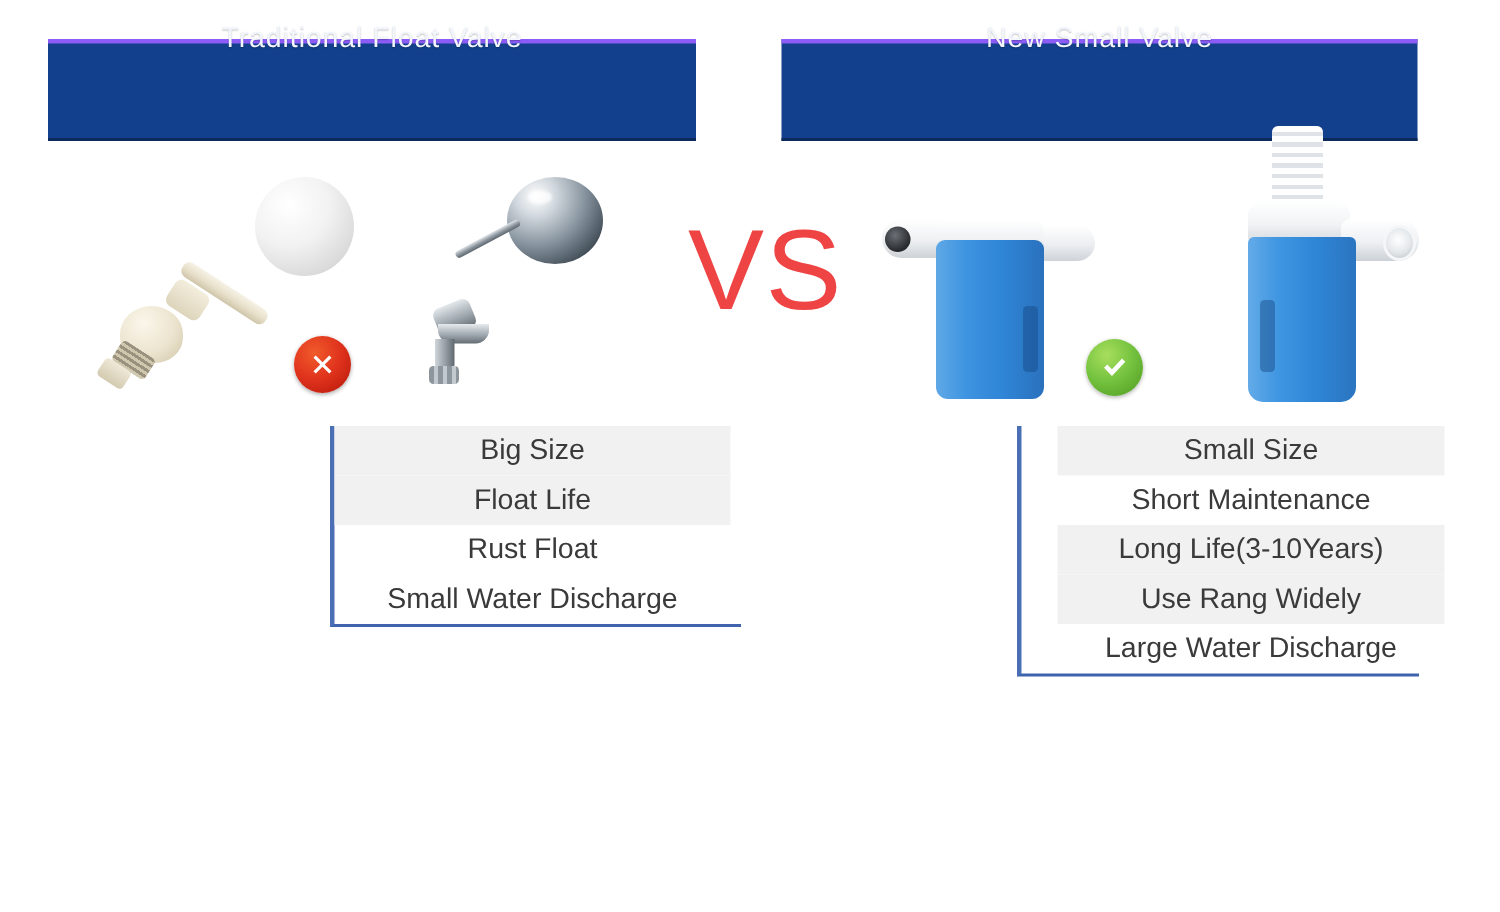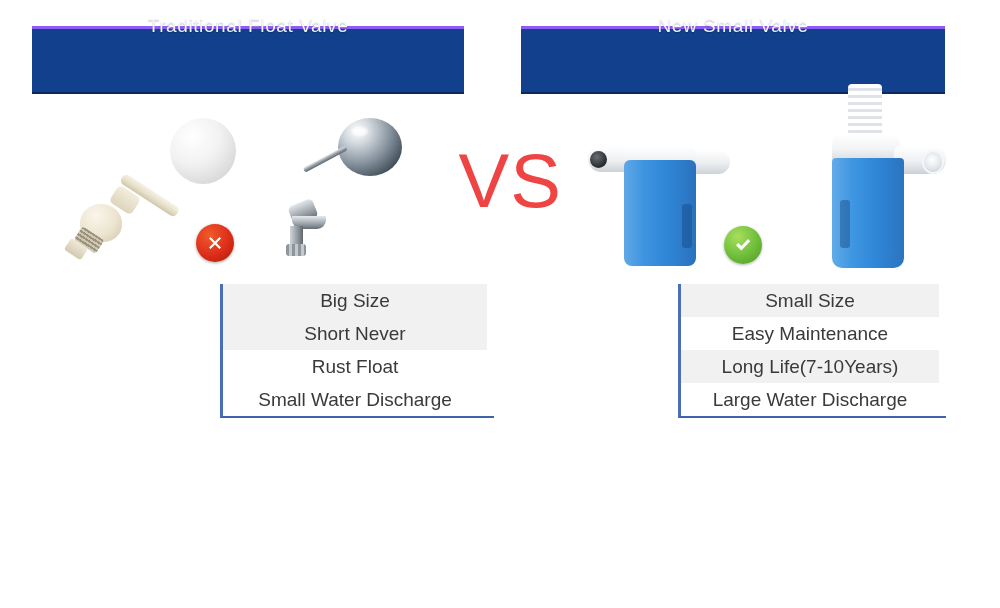--- a/index.html
+++ b/index.html
@@ -68,21 +68,21 @@
   #list-right { left: 678px; top: 284px; width: 268px; }
 
   .feature-row {
     height: 33px;
     display: flex; align-items: center; justify-content: center;
     font-size: 19px;
     color: #3a3a3a;
     white-space: nowrap;
   }
   #list-left .feature-row  { width: 264px; }
-  #list-right .feature-row { width: 258px; }
+  #list-right .feature-row { width: 258px; margin-left: 24px; }
   .feature-row.alt { background: #f1f1f1; }
 
   
   .product { position: absolute; }
 
   
   #valve-plastic { left: 60px; top: 112px; width: 200px; height: 160px; }
   .pl-ball {
     position: absolute; left: 110px; top: 6px; width: 66px; height: 66px;
     border-radius: 50%;
@@ -273,25 +273,26 @@
   </div>
 
   <div class="badge" id="badge-check">
     <svg width="22" height="22" viewBox="0 0 22 22" aria-hidden="true">
       <path d="M4 11.2 L6.2 9 L9.3 12.1 L16 5 L18.2 7.2 L9.3 16.6 Z" fill="#ffffff"></path>
     </svg>
   </div>
 
   <div class="feature-list" id="list-left">
     <div class="feature-row alt">Big Size</div>
-    <div class="feature-row alt">Short Never</div>
+    <div class="feature-row alt">Float Life</div>
     <div class="feature-row">Rust Float</div>
     <div class="feature-row">Small Water Discharge</div>
   </div>
 
   <div class="feature-list" id="list-right">
     <div class="feature-row alt">Small Size</div>
-    <div class="feature-row">Easy Maintenance</div>
-    <div class="feature-row alt">Long Life(7-10Years)</div>
+    <div class="feature-row">Short Maintenance</div>
+    <div class="feature-row alt">Long Life(3-10Years)</div>
+    <div class="feature-row alt">Use Rang Widely</div>
     <div class="feature-row">Large Water Discharge</div>
   </div>
 
 </div>
 
 </body></html>

